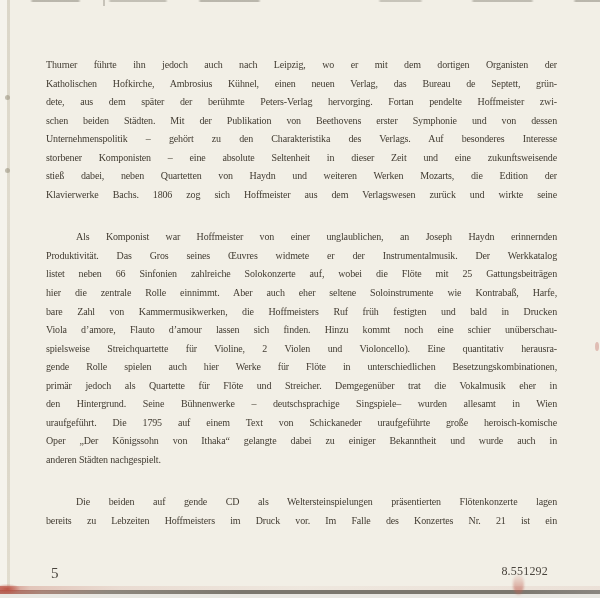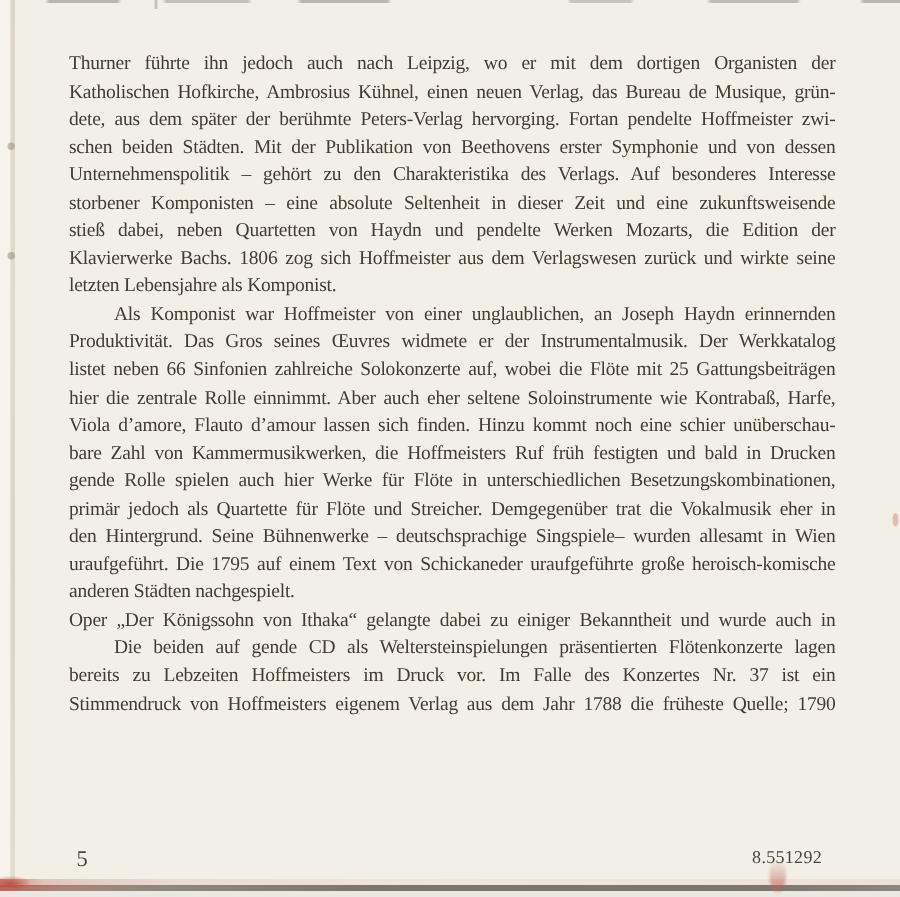--- a/index.html
+++ b/index.html
@@ -28,29 +28,29 @@
       transparent 0%,transparent 5%,
       rgba(130,126,114,.5) 5.5%,rgba(130,126,114,.5) 13%,transparent 13.5%,
       transparent 18%,rgba(130,126,114,.42) 18.5%,rgba(130,126,114,.42) 27.5%,transparent 28%,
       transparent 33%,rgba(130,126,114,.5) 33.5%,rgba(130,126,114,.5) 43%,transparent 43.5%,
       transparent 63%,rgba(130,126,114,.38) 63.5%,rgba(130,126,114,.38) 70%,transparent 70.5%,
       transparent 78.5%,rgba(130,126,114,.45) 79%,rgba(130,126,114,.45) 88.5%,transparent 89%,
       transparent 95.5%,rgba(130,126,114,.5) 96%,rgba(130,126,114,.5) 100%);}
   .top-tick{position:absolute;left:103px;top:0;width:2px;height:6px;background:rgba(120,115,100,.35);}
   
   .text-block{
-    position:absolute;left:46px;top:33px;width:511px;
-    font-size:13px;line-height:18.55px;letter-spacing:-0.15px;font-family:Liberation Serif, serif;
+    position:absolute;left:46px;top:56px;width:511px;
+    font-size:10px;line-height:18.55px;letter-spacing:-0.15px;font-family:Liberation Serif, serif;
   }
   .tline{
     white-space:nowrap;text-align:justify;text-align-last:justify;
     text-justify:inter-word;transform-origin:0 50%;
   }
   .tline.flush{text-align-last:left;}
-  .tline.indent{padding-left:30px;}
+  .tline.indent{padding-left:30px;margin-top:24px;}
   
   .pagenum{position:absolute;left:51px;top:565px;font-size:15px;color:var(--footer-ink);}
   .catalog{position:absolute;right:52px;top:564px;font-size:12px;letter-spacing:.2px;color:var(--footer-ink);}
   
   .pink-band{position:absolute;left:0;right:0;bottom:7px;height:5px;
     background:linear-gradient(90deg,rgba(196,104,92,.8) 0%,rgba(205,140,125,.42) 5%,
       rgba(208,160,148,.25) 20%,rgba(205,160,150,.1) 50%,rgba(205,160,150,.18) 100%);}
   .bottom-line{position:absolute;left:0;right:0;bottom:4px;height:4px;
     background:linear-gradient(90deg,rgba(178,92,80,.9) 0%,rgba(150,108,95,.8) 7%,
       rgba(125,118,108,.85) 18%,#7b776e 40%,#7b776e 85%,#8a8680 100%);}
@@ -69,43 +69,42 @@
 <div class="page">
   <div class="left-strip"></div>
   <div class="fold"></div>
   <div class="fold-speck speck1"></div>
   <div class="fold-speck speck2"></div>
   <div class="top-edge"></div>
   <div class="top-tick"></div>
 
   <div class="text-block">
       <div class="tline">Thurner führte ihn jedoch auch nach Leipzig, wo er mit dem dortigen Organisten der</div>
-      <div class="tline">Katholischen Hofkirche, Ambrosius Kühnel, einen neuen Verlag, das Bureau de Musique, grün-</div>
+      <div class="tline">Katholischen Hofkirche, Ambrosius Kühnel, einen neuen Verlag, das Bureau de Septett, grün-</div>
       <div class="tline">dete, aus dem später der berühmte Peters-Verlag hervorging. Fortan pendelte Hoffmeister zwi-</div>
       <div class="tline">schen beiden Städten. Mit der Publikation von Beethovens erster Symphonie und von dessen</div>
       <div class="tline">Unternehmenspolitik – gehört zu den Charakteristika des Verlags. Auf besonderes Interesse</div>
       <div class="tline">storbener Komponisten – eine absolute Seltenheit in dieser Zeit und eine zukunftsweisende</div>
-      <div class="tline">stieß dabei, neben Quartetten von Haydn und pendelte Werken Mozarts, die Edition der</div>
+      <div class="tline">stieß dabei, neben Quartetten von Haydn und weiteren Werken Mozarts, die Edition der</div>
       <div class="tline">Klavierwerke Bachs. 1806 zog sich Hoffmeister aus dem Verlagswesen zurück und wirkte seine</div>
-      <div class="tline flush">letzten Lebensjahre als Komponist.</div>
       <div class="tline indent">Als Komponist war Hoffmeister von einer unglaublichen, an Joseph Haydn erinnernden</div>
       <div class="tline">Produktivität. Das Gros seines Œuvres widmete er der Instrumentalmusik. Der Werkkatalog</div>
       <div class="tline">listet neben 66 Sinfonien zahlreiche Solokonzerte auf, wobei die Flöte mit 25 Gattungsbeiträgen</div>
       <div class="tline">hier die zentrale Rolle einnimmt. Aber auch eher seltene Soloinstrumente wie Kontrabaß, Harfe,</div>
+      <div class="tline">bare Zahl von Kammermusikwerken, die Hoffmeisters Ruf früh festigten und bald in Drucken</div>
       <div class="tline">Viola d’amore, Flauto d’amour lassen sich finden. Hinzu kommt noch eine schier unüberschau-</div>
-      <div class="tline">bare Zahl von Kammermusikwerken, die Hoffmeisters Ruf früh festigten und bald in Drucken</div>
+      <div class="tline">spielsweise Streichquartette für Violine, 2 Violen und Violoncello). Eine quantitativ herausra-</div>
       <div class="tline">gende Rolle spielen auch hier Werke für Flöte in unterschiedlichen Besetzungskombinationen,</div>
       <div class="tline">primär jedoch als Quartette für Flöte und Streicher. Demgegenüber trat die Vokalmusik eher in</div>
       <div class="tline">den Hintergrund. Seine Bühnenwerke – deutschsprachige Singspiele– wurden allesamt in Wien</div>
       <div class="tline">uraufgeführt. Die 1795 auf einem Text von Schickaneder uraufgeführte große heroisch-komische</div>
+      <div class="tline">Oper „Der Königssohn von Ithaka“ gelangte dabei zu einiger Bekanntheit und wurde auch in</div>
       <div class="tline flush">anderen Städten nachgespielt.</div>
-      <div class="tline">Oper „Der Königssohn von Ithaka“ gelangte dabei zu einiger Bekanntheit und wurde auch in</div>
       <div class="tline indent">Die beiden auf gende CD als Weltersteinspielungen präsentierten Flötenkonzerte lagen</div>
-      <div class="tline">bereits zu Lebzeiten Hoffmeisters im Druck vor. Im Falle des Konzertes Nr. 37 ist ein</div>
-      <div class="tline">Stimmendruck von Hoffmeisters eigenem Verlag aus dem Jahr 1788 die früheste Quelle; 1790</div>
+      <div class="tline">bereits zu Lebzeiten Hoffmeisters im Druck vor. Im Falle des Konzertes Nr. 21 ist ein</div>
     </div>
 
   <div class="pagenum">5</div>
   <div class="catalog">8.551292</div>
 
   <div class="pink-band"></div>
   <div class="bottom-line"></div>
   <div class="bottom-white"></div>
   <div class="red-blob-left"></div>
   <div class="red-smudge"></div>

